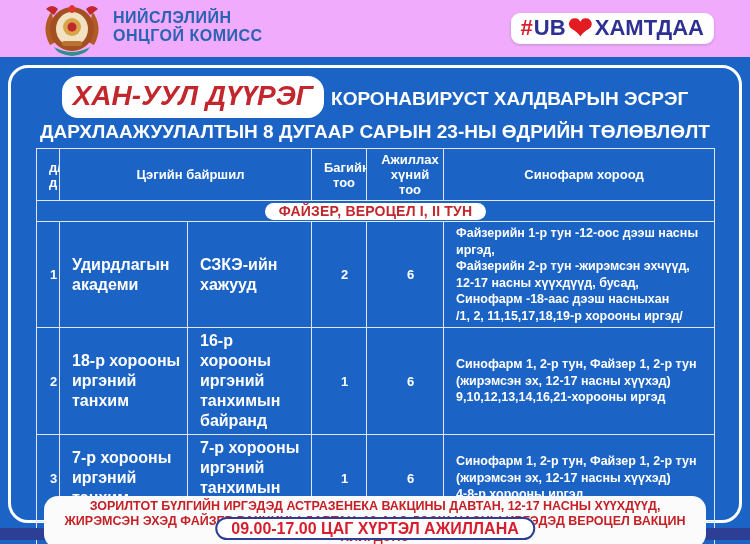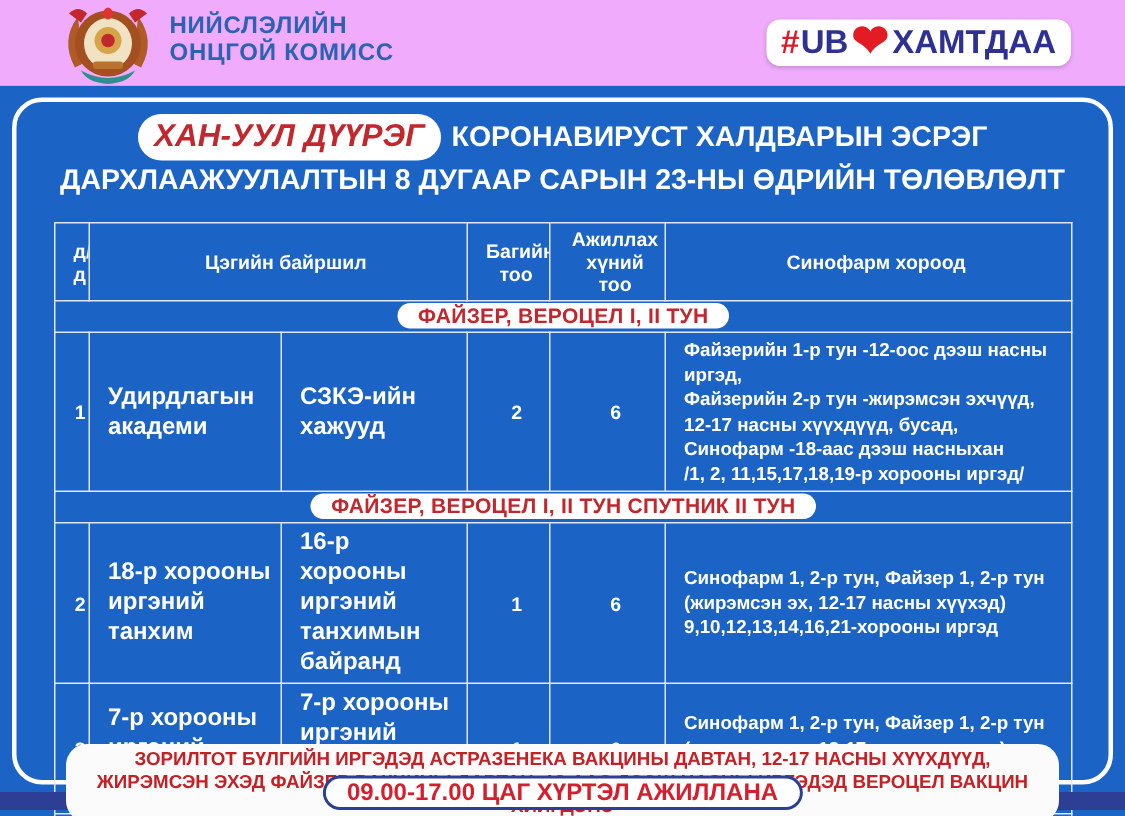--- a/index.html
+++ b/index.html
@@ -21,21 +21,21 @@
   .badge .navy{color:#2e3192;}
   .badge .heart{color:#e31b23;font-size:30px;line-height:20px;margin:0 1px;}
   
   .panel{position:absolute;left:0;top:57px;width:750px;height:487px;background:#1b63c5;}
   .panel-border{position:absolute;left:8px;top:8px;right:8px;height:452px;
                 border:3px solid #ffffff;border-radius:20px;pointer-events:none;}
   
   .titlebox{position:absolute;left:0;top:76px;width:750px;text-align:center;z-index:2;
             color:#ffffff;font-weight:bold;font-size:19px;line-height:1.45;}
   .district-pill{display:inline-block;background:#ffffff;color:#c1272d;font-style:italic;
-                 font-size:21px;border-radius:16px;padding:0 11px 1px 11px;margin-right:7px;}
+                 font-size:28px;border-radius:16px;padding:0 11px 1px 11px;margin-right:7px;}
   
   table.sched{position:absolute;left:36px;top:148px;width:678px;border-collapse:collapse;
               table-layout:fixed;color:#ffffff;z-index:2;}
   table.sched td, table.sched th{border:1.5px solid #dfe8fb;vertical-align:middle;
               font-weight:bold;overflow:hidden;padding-left:12px;}
   th.colhead{font-size:13px;text-align:center;padding:2px;}
   tr.hdr{height:52px;}
   tr.section{height:20px;}
   tr.section td{text-align:center;padding:1px 0;}
   .section-pill{display:inline-block;background:#ffffff;color:#c1272d;font-weight:bold;
@@ -119,23 +119,20 @@
     <td class="loc">Удирдлагын академи</td>
     <td class="loc">СЗКЭ-ийн хажууд</td>
     <td class="num">2</td>
     <td class="num">6</td>
     <td class="cov">Файзерийн 1-р тун -12-оос дээш насны  иргэд,
 Файзерийн 2-р тун -жирэмсэн эхчүүд,
 12-17 насны хүүхдүүд, бусад,
 Синофарм -18-аас дээш насныхан
 /1, 2, 11,15,17,18,19-р хорооны иргэд/</td>
   </tr>
-  <tr class="section">
-    <td colspan="6"><span class="section-pill">ФАЙЗЕР, ВЕРОЦЕЛ I, II ТУН СПУТНИК II ТУН</span></td>
-  </tr>
   <tr class="r2">
     <td class="num">2</td>
     <td class="loc">18-р хорооны иргэний танхим</td>
     <td class="loc">16-р хорооны иргэний танхимын байранд</td>
     <td class="num">1</td>
     <td class="num">6</td>
     <td class="cov">Синофарм 1, 2-р тун, Файзер 1, 2-р тун
 (жирэмсэн эх, 12-17 насны хүүхэд)
 9,10,12,13,14,16,21-хорооны иргэд</td>
   </tr>

